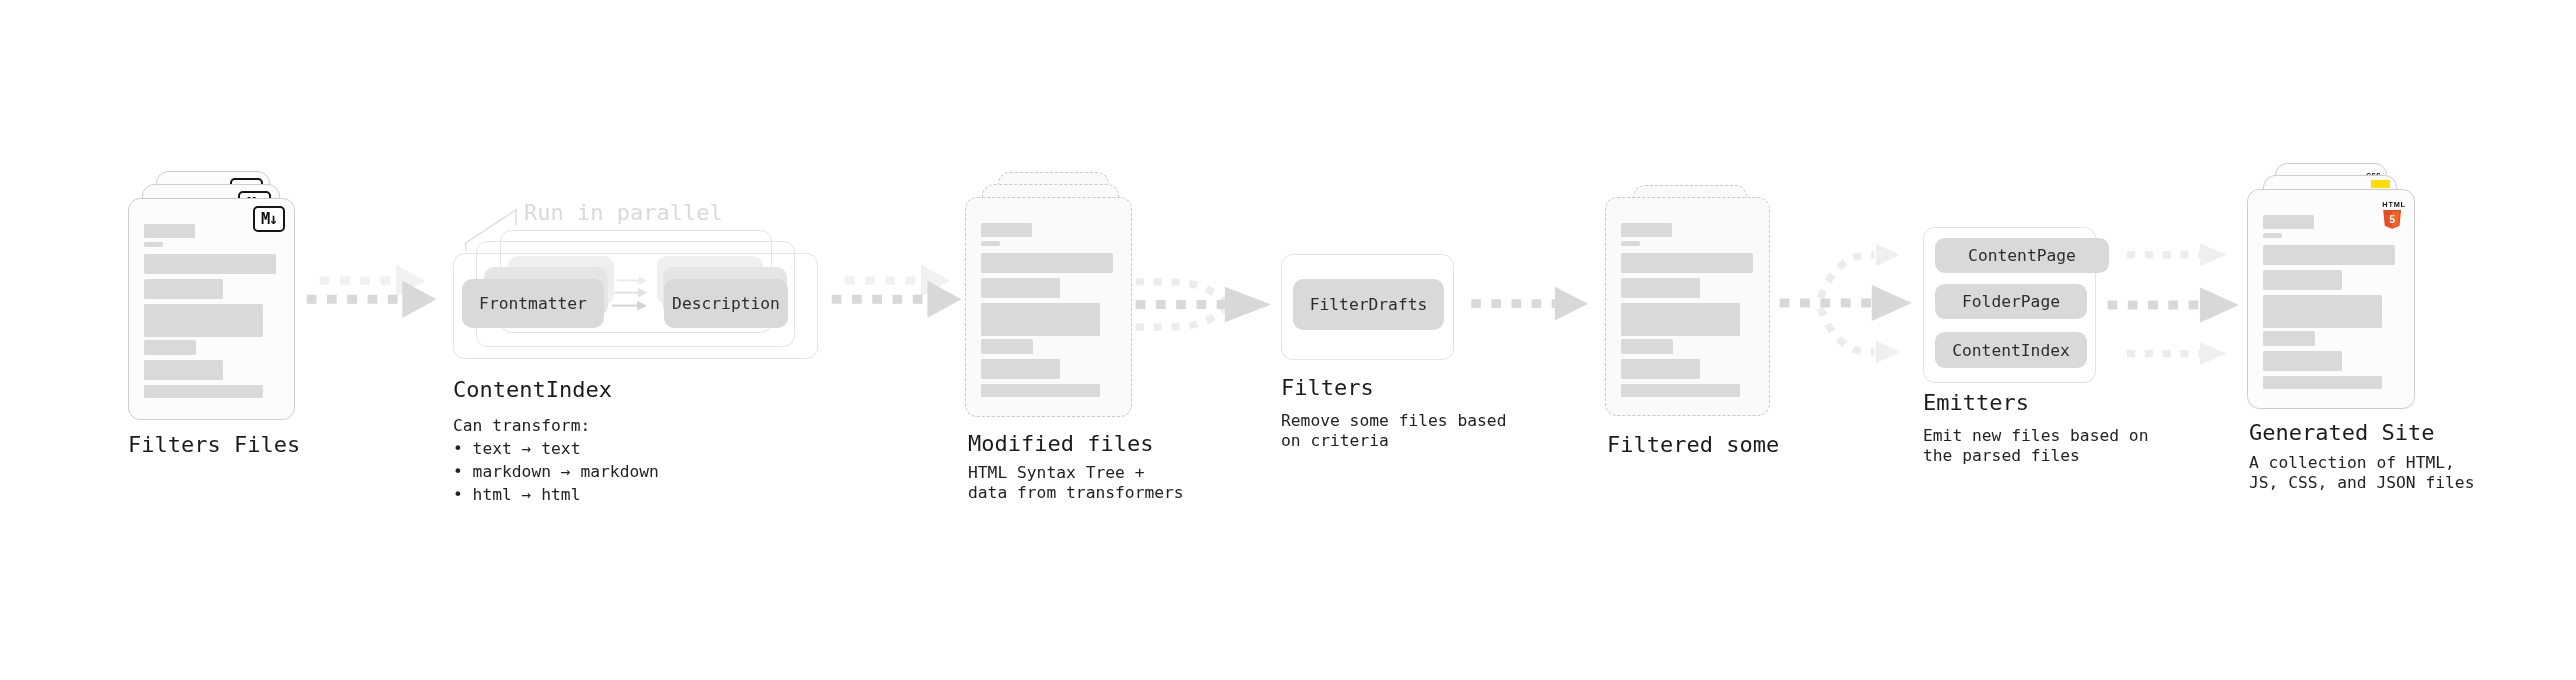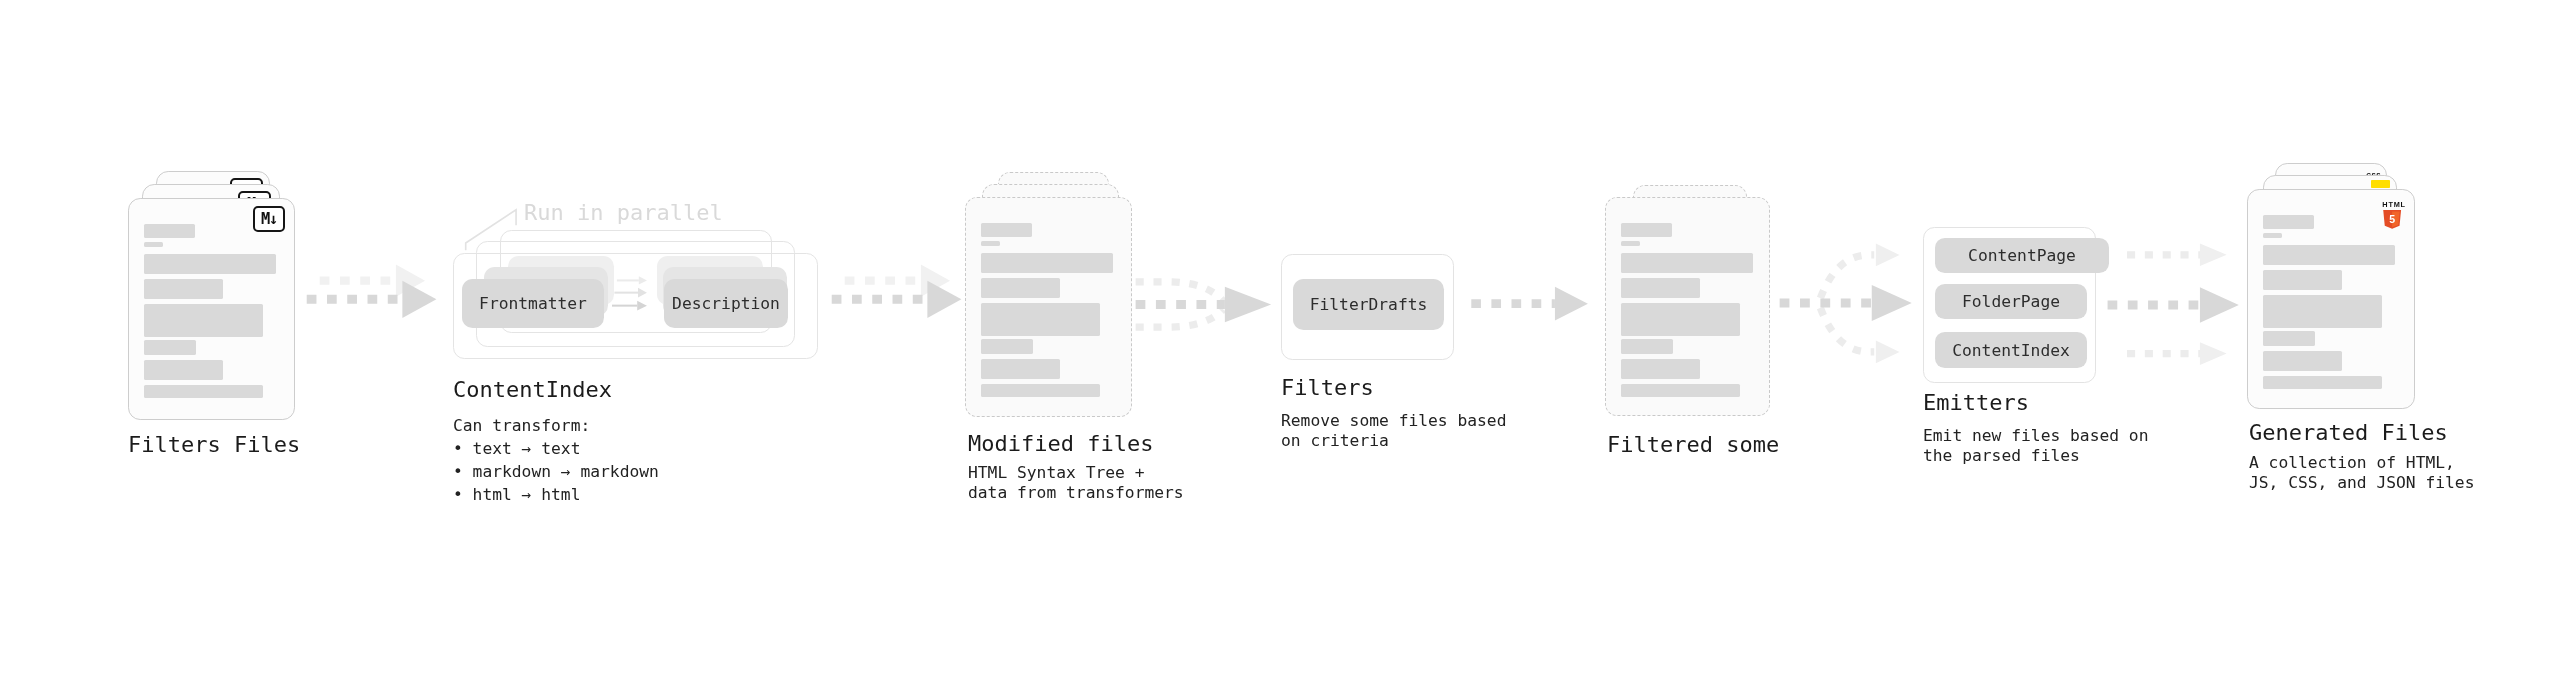--- a/index.html
+++ b/index.html
@@ -240,19 +240,19 @@
           <i></i>
           <i></i>
           <i></i>
           <i></i>
           <i></i>
           <i></i>
           <i></i>
           <i></i>
         </div>
     </div>
-    <div class="label" style="left:2249px;top:420px">Generated Files</div>
+    <div class="label" style="left:2249px;top:420px">Generated Site</div>
     <div class="sub" style="left:2249px;top:453px">A collection of HTML,
 JS, CSS, and JSON files</div>
   </div>
 
 </div>
 
 
 </body></html>

